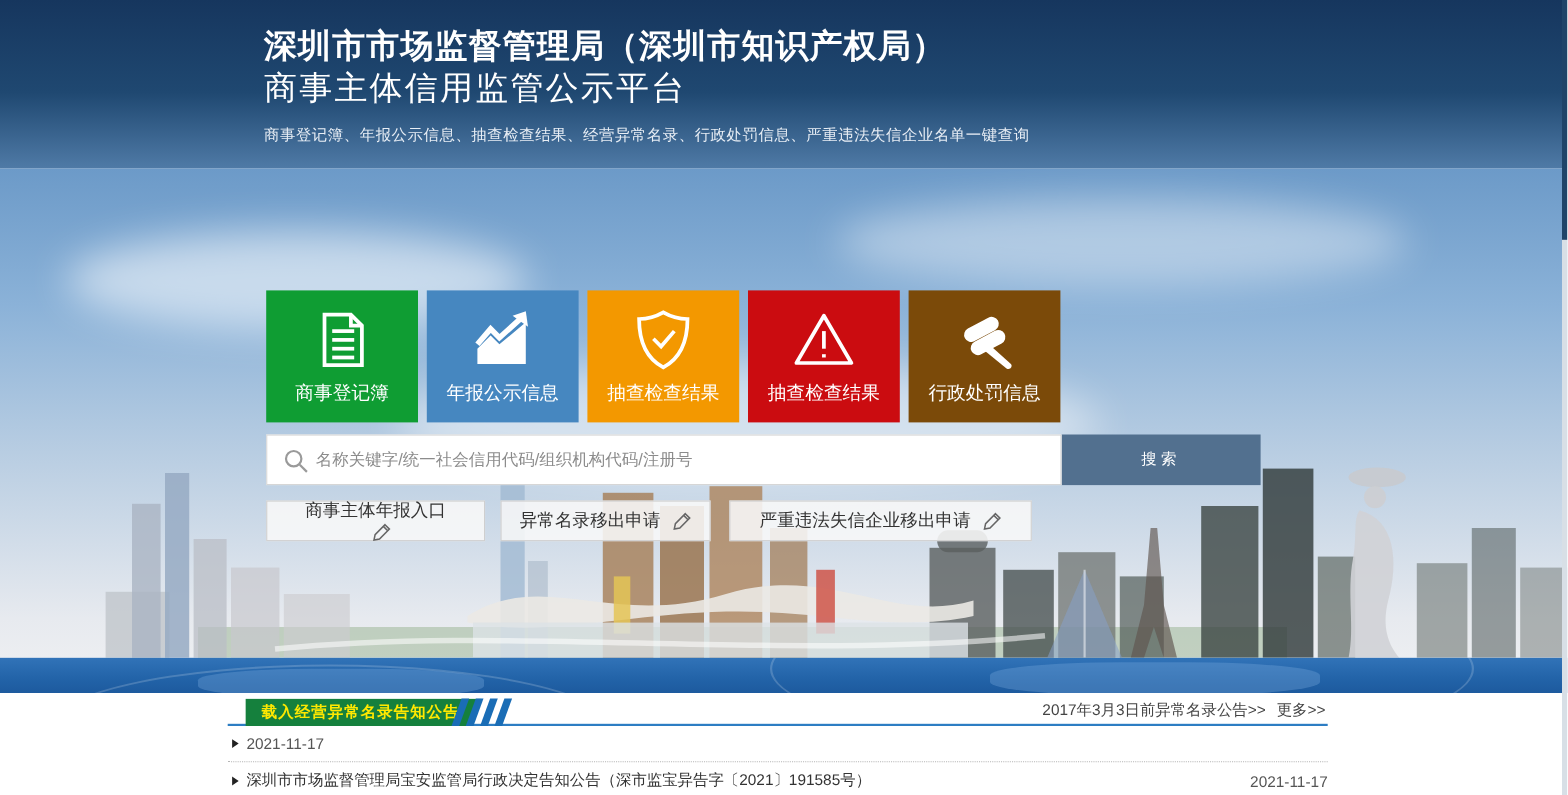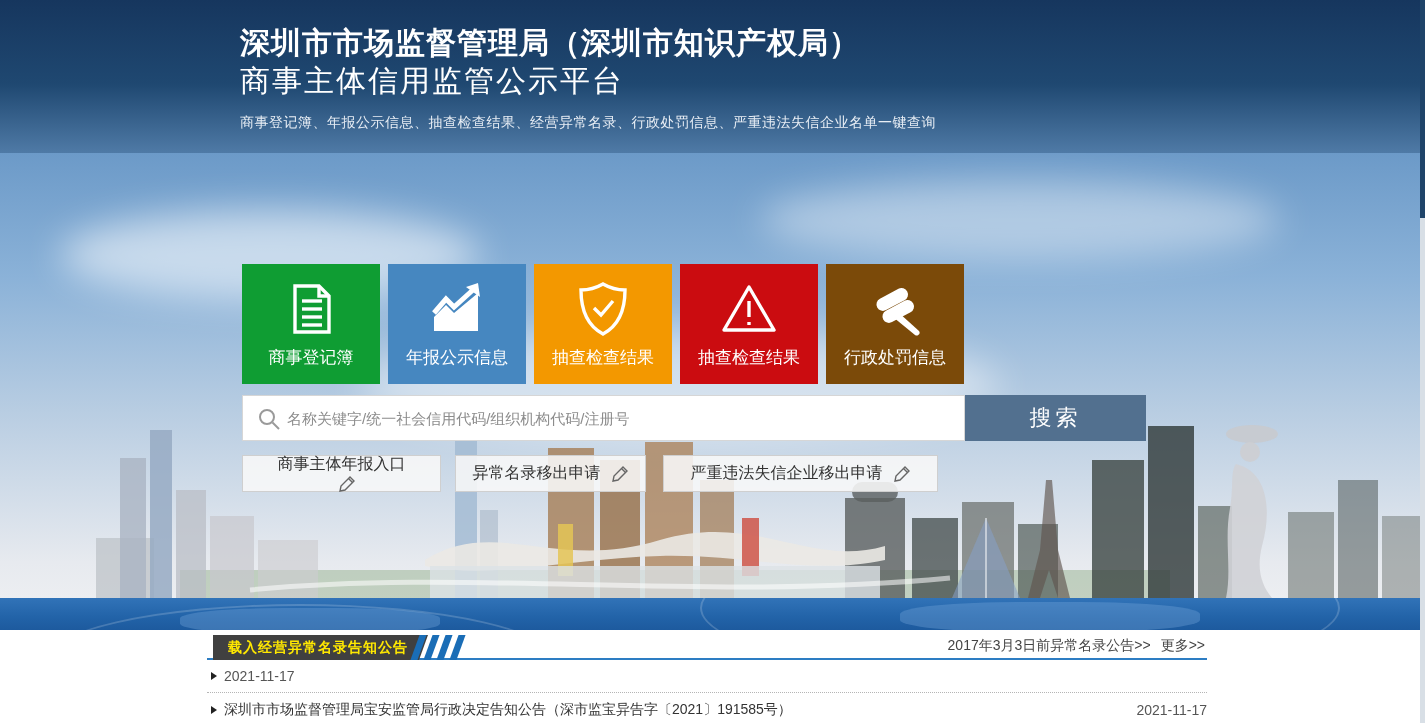--- a/index.html
+++ b/index.html
@@ -50,37 +50,37 @@
   .tile.brown  { background: #7b4a09; }
   .tile.black  { background: #030303; }
 
   
   .searchbar { position: absolute; left: 242px; top: 395px; width: 904px; height: 46px; display: flex; }
   .search-input-wrap { position: relative; width: 723px; height: 46px; background: #fff; border: 1px solid #d6d6d6; }
   .search-input-wrap svg { position: absolute; left: 14px; top: 11px; }
   .search-input { position: absolute; left: 44px; top: 0; width: 660px; height: 44px; border: none; outline: none;
     font-size: 15px; color: #333; font-family: "Liberation Sans", sans-serif; background: transparent; }
   .search-input::placeholder { color: #8c8c8c; }
-  .search-btn { width: 181px; height: 46px; background: #52708f; color: #fff; font-size: 22px; border: none;
+  .search-btn { width: 181px; height: 46px; background: #52708f; color: #fff; font-size: 14px; border: none;
     cursor: pointer; letter-spacing: 4px; font-family: "Liberation Sans", sans-serif; }
 
   
   .quick { position: absolute; top: 455px; height: 37px; background: rgba(248,248,248,0.88);
     border: 1px solid #cfcfcf; display: flex; align-items: center; justify-content: center;
     font-size: 16px; color: #333; cursor: pointer; }
   .quick .pencil { margin-left: 10px; display: flex; }
   .quick.q1 { left: 242px; width: 199px; flex-direction: column; }
   .quick.q2 { left: 455px; width: 191px; }
   .quick.q3 { left: 663px; width: 275px; }
 
   
   .announce { position: absolute; left: 207px; top: 635px; width: 1000px; }
   .ann-header { position: relative; height: 25px; }
   .ann-line { position: absolute; left: 0; bottom: 0; width: 100%; height: 2px; background: #2d7dc3; }
-  .ann-tag { position: absolute; left: 6px; top: 0; height: 25px; padding: 0 20px 0 15px; background: #404040;
+  .ann-tag { position: absolute; left: 16px; top: 0; height: 25px; padding: 0 20px 0 15px; background: #15803d;
     display: flex; align-items: center; clip-path: polygon(0 0, 100% 0, calc(100% - 9px) 100%, 0 100%); }
   .ann-tag span { color: #ffe800; font-size: 14px; font-weight: bold; letter-spacing: 1px; }
   .stripes { position: absolute; left: 208px; top: 0; height: 25px; display: flex; }
   .stripes i { display: block; width: 7px; height: 25px; background: #1a6db6; margin-right: 6px; transform: skewX(-20deg); }
   .ann-links { position: absolute; right: 2px; bottom: 5px; font-size: 14px; color: #444; }
   .ann-links a { color: #444; text-decoration: none; cursor: pointer; }
   .ann-links .spacer { display: inline-block; width: 10px; }
   .ann-list { width: 100%; }
   .ann-row { height: 33px; display: flex; align-items: center; border-bottom: 1px dotted #b5b5b5; cursor: pointer; }
   .ann-row:last-child { border-bottom: none; }

